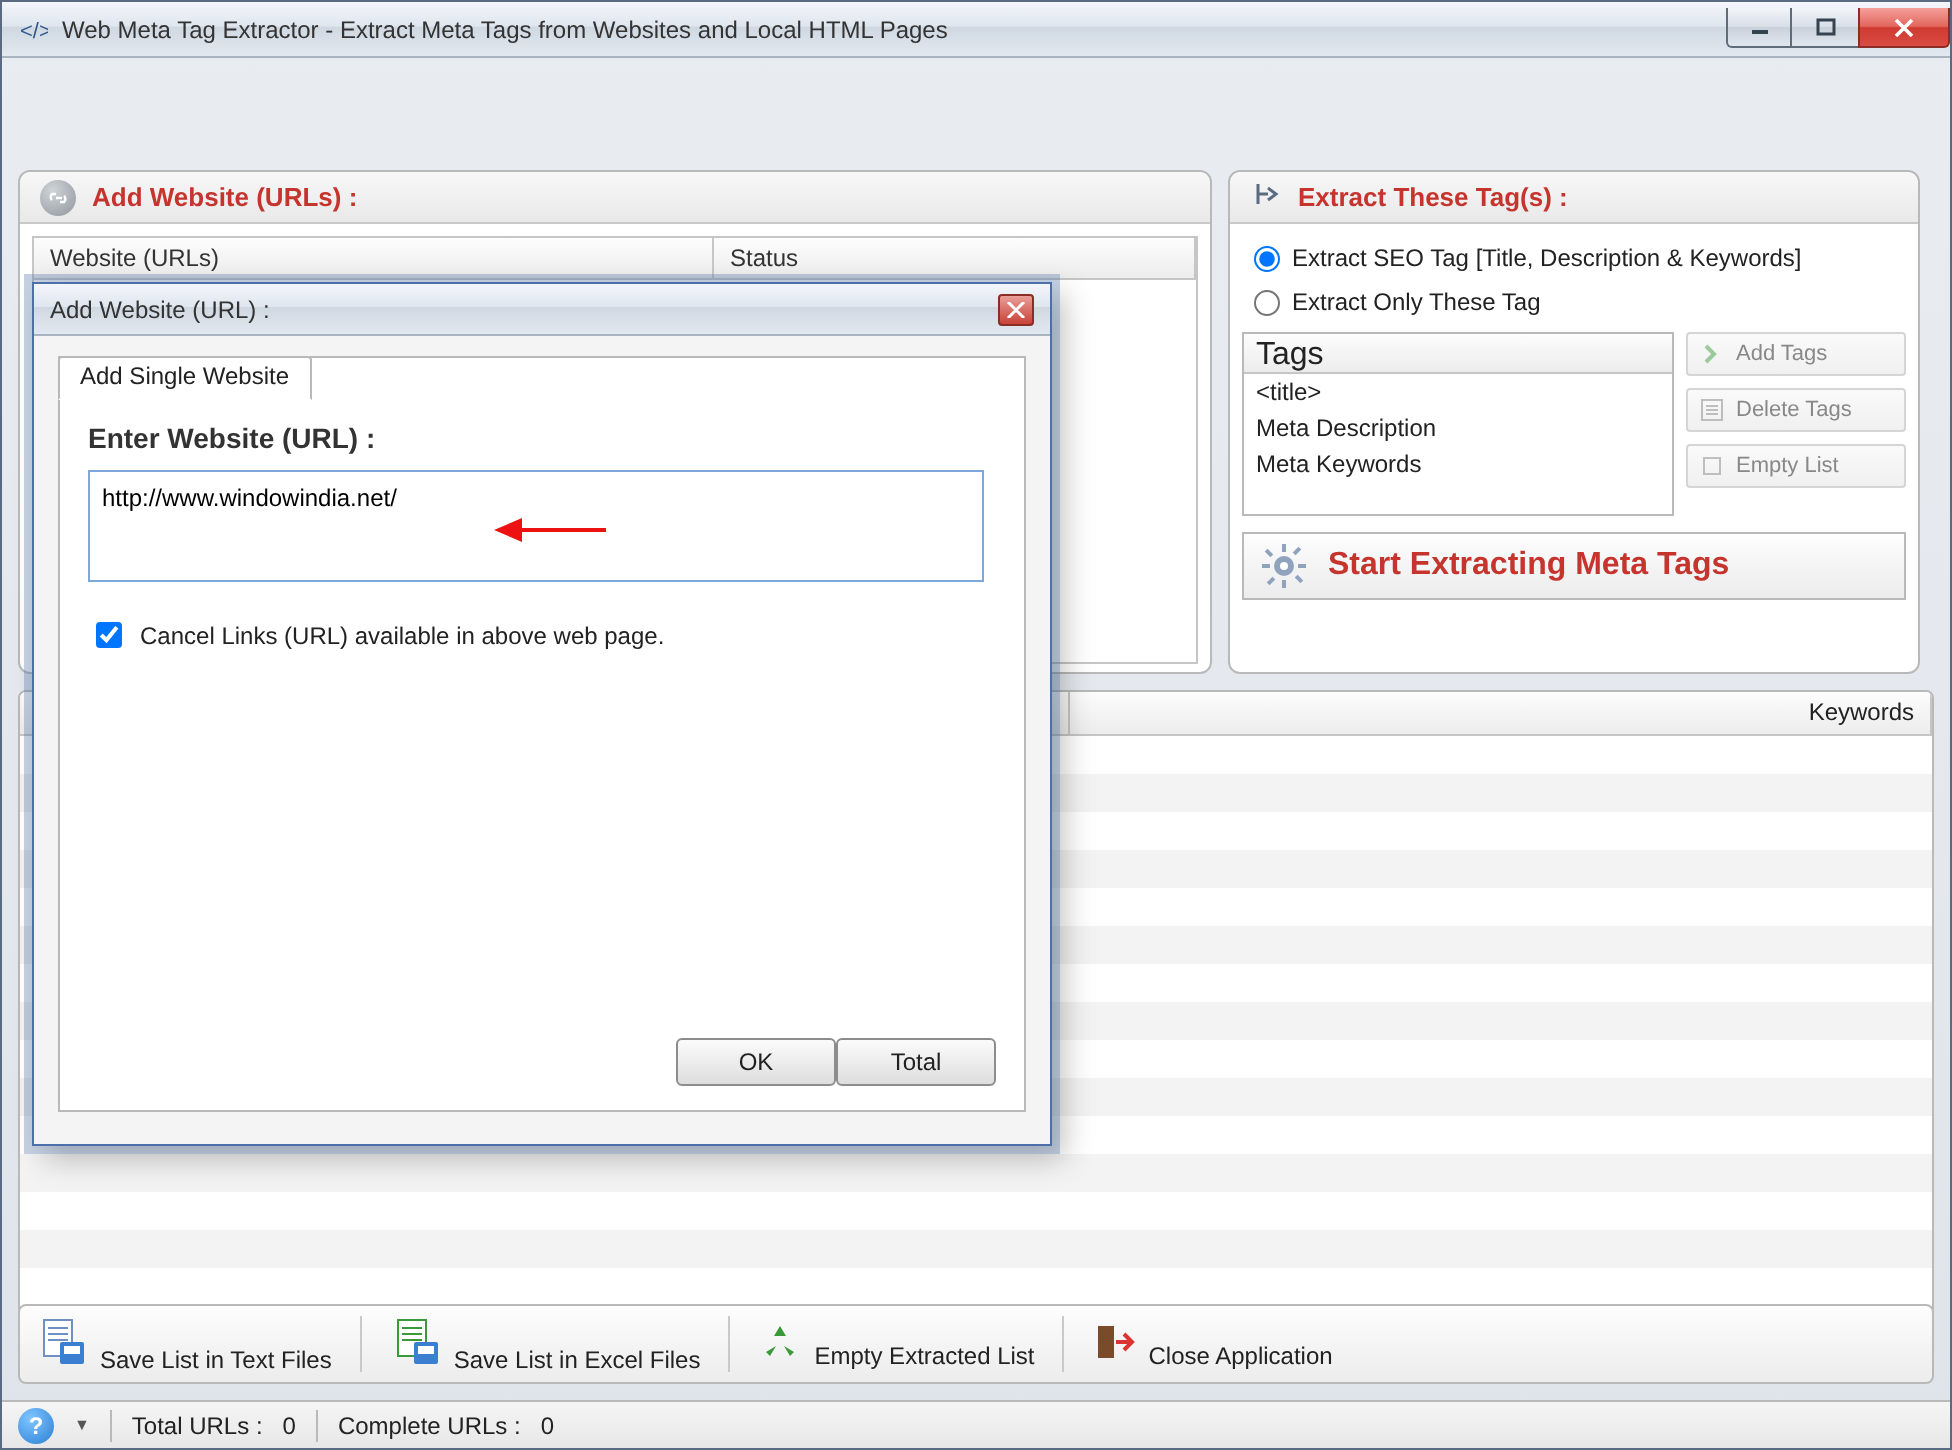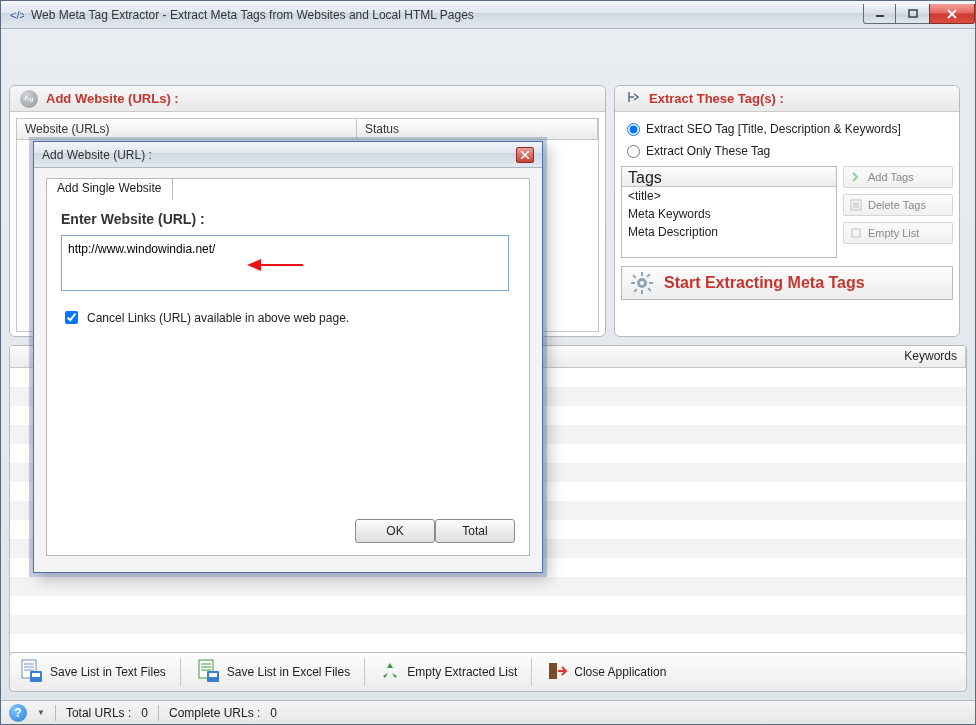--- a/index.html
+++ b/index.html
@@ -128,21 +128,21 @@
 
 
 .bottombar {
   position: absolute; left: 8px; right: 8px; bottom: 32px; height: 40px;
   display: flex; align-items: center; gap: 14px;
   border: 1px solid #b9b9b9; border-radius: 4px;
   background: linear-gradient(to bottom, #fdfdfd, #ececec);
   padding: 0 8px;
 }
 .bottombar .sep { width: 1px; height: 28px; background: #c9c9c9; }
-.tool { display: flex; align-items: center; gap: 6px; font-size: 12px; }
+.tool { display: flex; align-items: flex-end; gap: 6px; font-size: 12px; }
 
 
 .statusbar {
   position: absolute; left: 0; right: 0; bottom: 0; height: 24px;
   display: flex; align-items: center; gap: 10px;
   border-top: 1px solid #b9b9b9;
   background: linear-gradient(to bottom, #f5f5f5, #e7e7e7);
   padding: 0 8px; font-size: 12px;
 }
 .statusbar .help {
@@ -154,21 +154,20 @@
 .statusbar .dd { font-size: 8px; color: #555;}
 .statusbar .dv { width: 1px; height: 16px; background: #b9b9b9; }
 
 
 .modal {
   position: absolute; left: 15px; top: 140px;
   width: 510px; height: 432px;
   background: #f4f4f4;
   border: 1px solid #4d70aa;
   box-shadow: 0 0 0 4px rgba(90,120,170,0.35), 6px 6px 14px rgba(0,0,0,0.25);
-  margin-left: 17px;
 }
 .modal-title {
   height: 26px; display: flex; align-items: center; padding: 0 8px;
   background: linear-gradient(to bottom, #f3f6fa 0%, #dfe6ee 45%, #cfd8e2 46%, #e2e8ef 100%);
   border-bottom: 1px solid #a9b4c0;
 }
 .modal-title .t { font-size: 12px; color: #333; }
 .modal-title .x {
   margin-left: auto; width: 18px; height: 16px;
   background: linear-gradient(to bottom,#e99e97,#c84237);
@@ -277,22 +276,22 @@
           </label>
           <label class="radio-row">
             <input type="radio" name="tagmode" style="">
             <span>Extract Only These Tag</span>
           </label>
 
           <div class="tags-area">
             <div class="tags-list" style="height:92px">
               <div class="hdr">Tags</div>
               <div class="row">&lt;title&gt;</div>
+              <div class="row">Meta Description</div>
               <div class="row">Meta Keywords</div>
-              <div class="row">Meta Description</div>
             </div>
             <div class="side-btns">
               <div class="gbtn">
                 <svg width="12" height="12">
                     <path d="M3 2l4 4-4 4" fill="none" stroke="#46a046" stroke-width="2"></path>
                   </svg>
                 <span>Add Tags</span>
               </div>
               <div class="gbtn">
                 <svg width="12" height="12">

